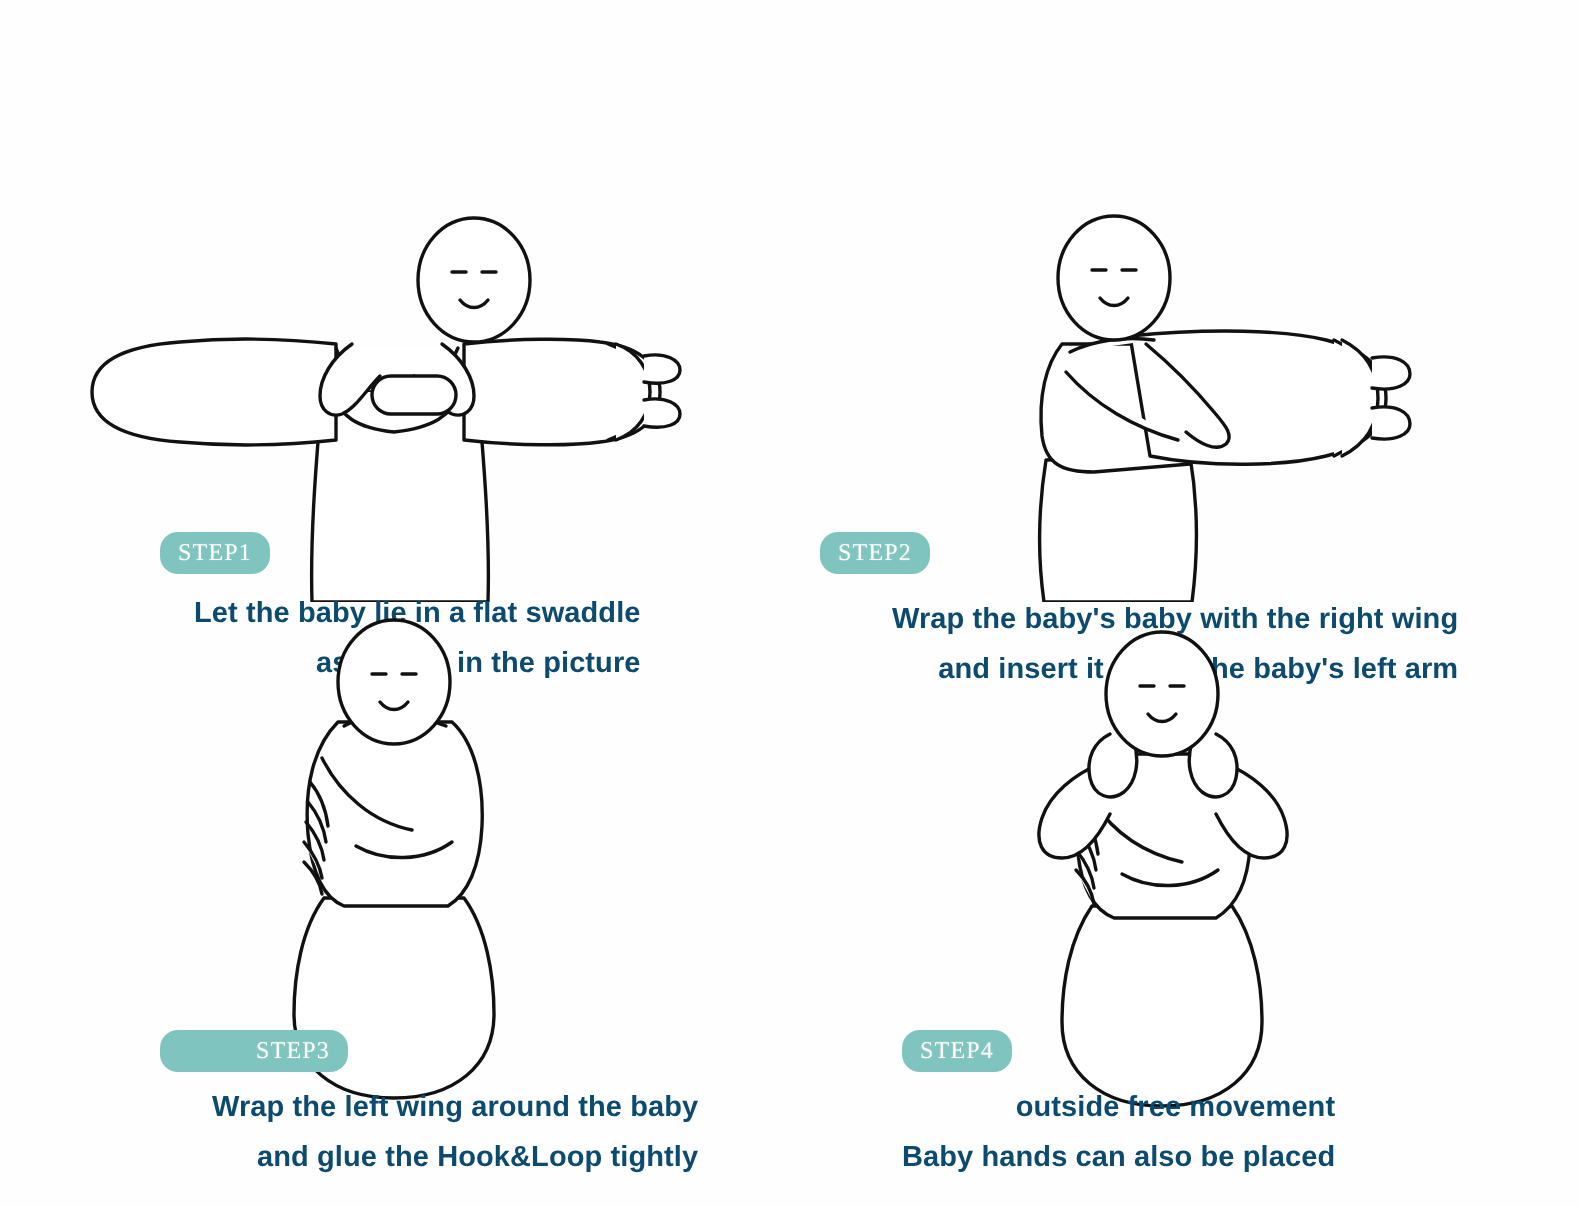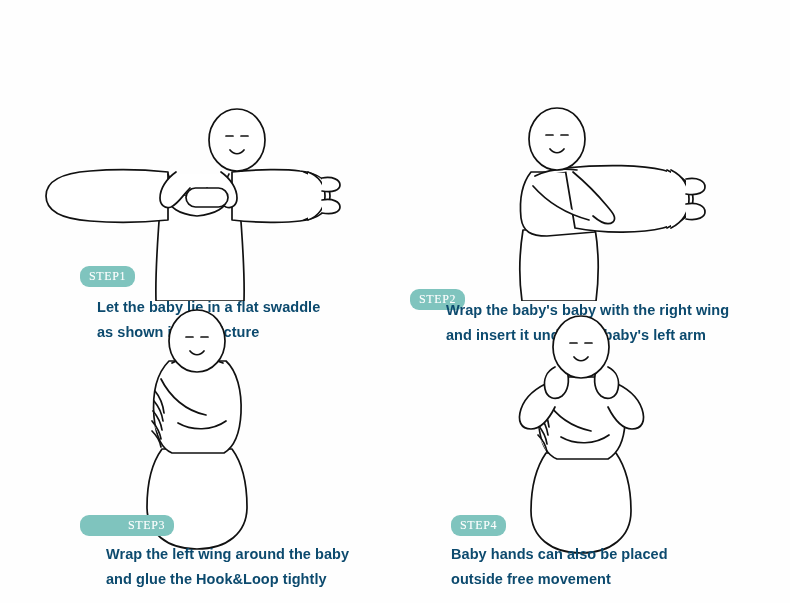--- a/index.html
+++ b/index.html
@@ -21,20 +21,21 @@
     width: 790px;
     height: 603px;
     background: #fefefe;
   }
 
   .panel {
     position: absolute;
     width: 395px;
     height: 301px;
     box-sizing: border-box;
+    text-align: right;
   }
 
   .panel-r1 { top: 0; }
   .panel-r2 { top: 301px; }
   .panel-c1 { left: 0; }
   .panel-c2 { left: 395px; }
 
   .figure {
     position: absolute;
     left: 0;
@@ -74,21 +75,21 @@
     line-height: 25px;
     letter-spacing: 0.05px;
     white-space: nowrap;
   }
 
   
   .p1 .step-badge { left: 80px;  top: 266px; }
   .p1 .caption    { left: 97px;  top: 295px; }
 
   
-  .p2 .step-badge { left: 15px;  top: 266px; margin-top: 23px; }
+  .p2 .step-badge { left: 15px;  top: 266px; }
   .p2 .caption    { left: 51px;  top: 298px; }
 
   
   .p3 .step-badge { left: 80px;  top: 214px; padding-left: 48px; }
   .p3 .caption    { left: 106px;  top: 241px; }
 
   
   .p4 .step-badge { left: 32px;  top: 214px; margin-left: 24px; }
   .p4 .caption    { left: 56px;  top: 241px; }
 
@@ -296,18 +297,18 @@
           <path d="M175 42 L182 42"></path>
           <path d="M190 42 L197 42"></path>
           <path d="M179 56 C183 61 189 61 193 56"></path>
         </g>
       </svg>
     </div>
 
     <span class="step-badge">STEP4</span>
 
     <div class="caption">
+      <span class="caption-line">outside free movement</span>
       <span class="caption-line">Baby hands can also be placed</span>
-      <span class="caption-line">outside free movement</span>
     </div>
   </div>
 
 </div>
 
 </body></html>

